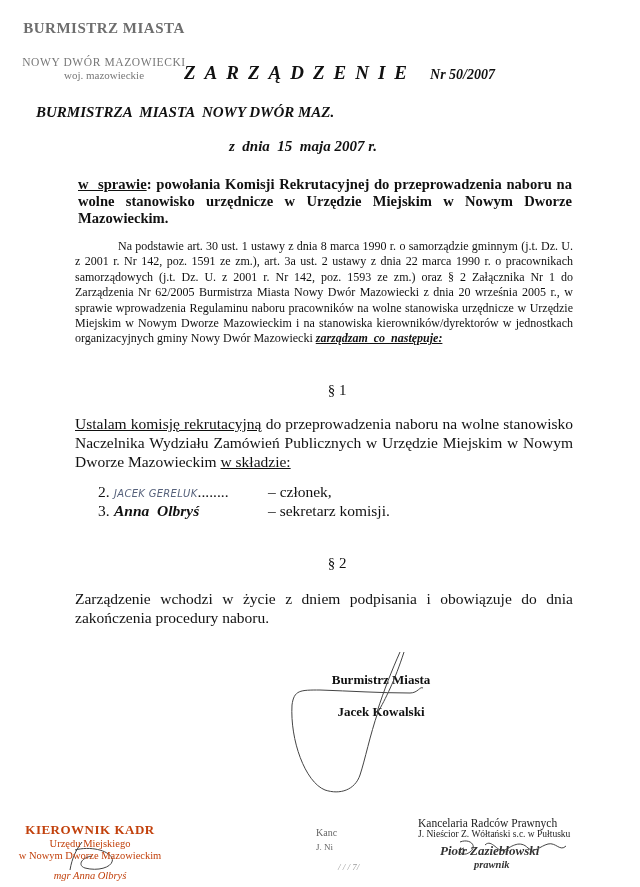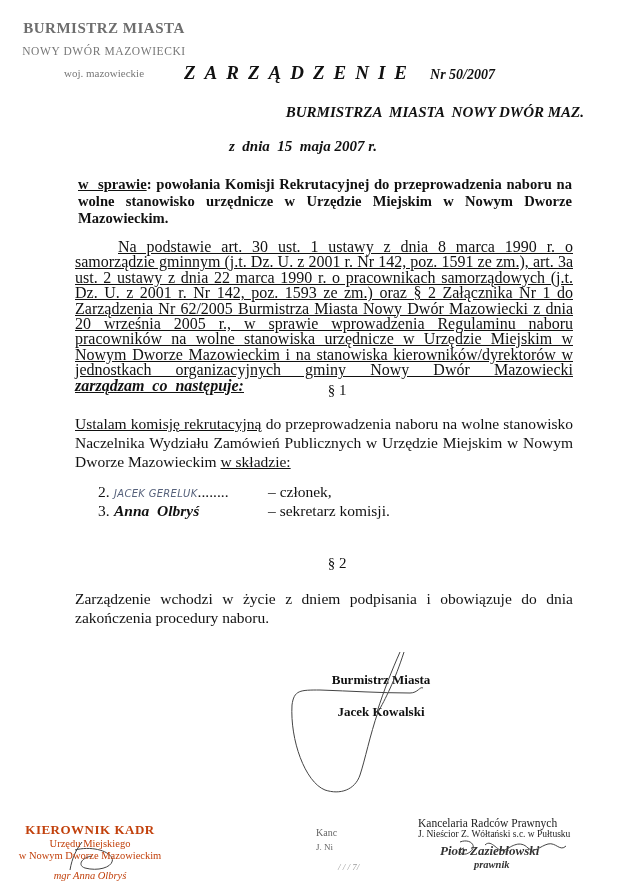--- a/index.html
+++ b/index.html
@@ -5,36 +5,36 @@
     html, body { margin: 0; padding: 0; background: #ffffff; }
     body {
       width: 640px; height: 887px; position: relative; overflow: hidden;
       font-family: "Liberation Serif", "DejaVu Serif", serif; color: #111;
     }
     .abs { position: absolute; }
 
     
     .stamp { left: 14px; top: 20px; width: 180px; text-align: center; color: #777; }
     .stamp .l1 { font-size: 15px; letter-spacing: 0.5px; font-weight: bold; color: #6e6e6e; }
-    .stamp .l2 { font-size: 11.5px; letter-spacing: 0.6px; margin-top: 8px; }
-    .stamp .l3 { font-size: 11px; margin-top: 10px; }
+    .stamp .l2 { font-size: 11.5px; letter-spacing: 0.6px; margin-top: 19px; }
+    .stamp .l3 { font-size: 11px; margin-top: 1px; }
 
     
     .title { left: 184px; top: 62px; font-style: italic; font-weight: bold; }
     .title .word { font-size: 19px; letter-spacing: 9px; }
     .title .nr { font-size: 14px; margin-left: 14px; letter-spacing: 0; }
-    .subtitle { left: 0; width: 584px; top: 104px; text-align: right; font-style: italic; font-weight: bold; font-size: 15px; padding-left: 36px; box-sizing: border-box; }
+    .subtitle { left: 0; width: 584px; top: 104px; text-align: left; font-style: italic; font-weight: bold; font-size: 15px; padding-left: 36px; box-sizing: border-box; }
     .date { left: 0; width: 540px; top: 138px; text-align: center; font-style: italic; font-weight: bold; font-size: 15px; padding-left: 66px; box-sizing: border-box; }
 
     
     .subject { left: 78px; top: 176px; width: 494px; font-weight: bold; font-size: 14.6px; line-height: 17px; text-align: justify; }
     .subject .lead { text-decoration: underline; }
 
     
-    .preamble { left: 75px; top: 239px; width: 498px; font-size: 16px; line-height: 15.4px; text-align: justify; text-indent: 43px; text-decoration: underline; }
+    .preamble { left: 75px; top: 239px; width: 498px; font-size: 12px; line-height: 15.4px; text-align: justify; text-indent: 43px; }
     .preamble .decree { font-weight: bold; font-style: italic; text-decoration: underline; }
 
     .para { left: 0; width: 640px; text-align: center; font-size: 15px; }
     .p1 { top: 382px; padding-left: 34px; box-sizing: border-box; }
     .p2 { top: 555px; padding-left: 34px; box-sizing: border-box; }
 
     .para1text { left: 75px; top: 414px; width: 498px; font-size: 15.5px; line-height: 19px; text-align: justify; }
     .u { text-decoration: underline; }
 
     

